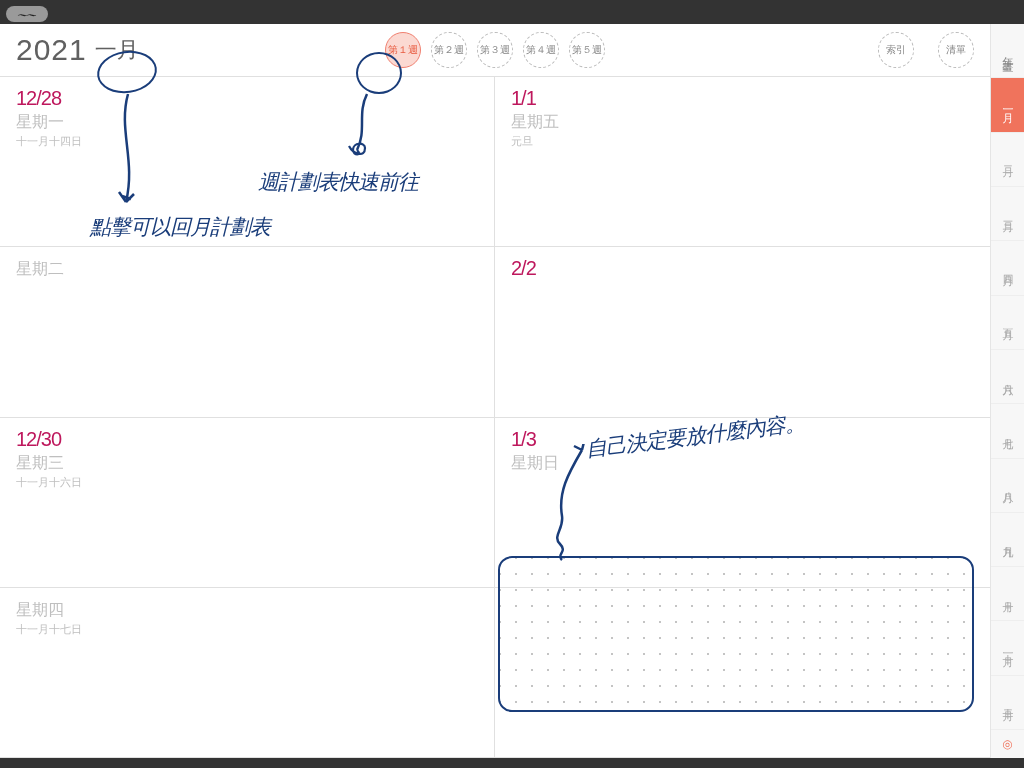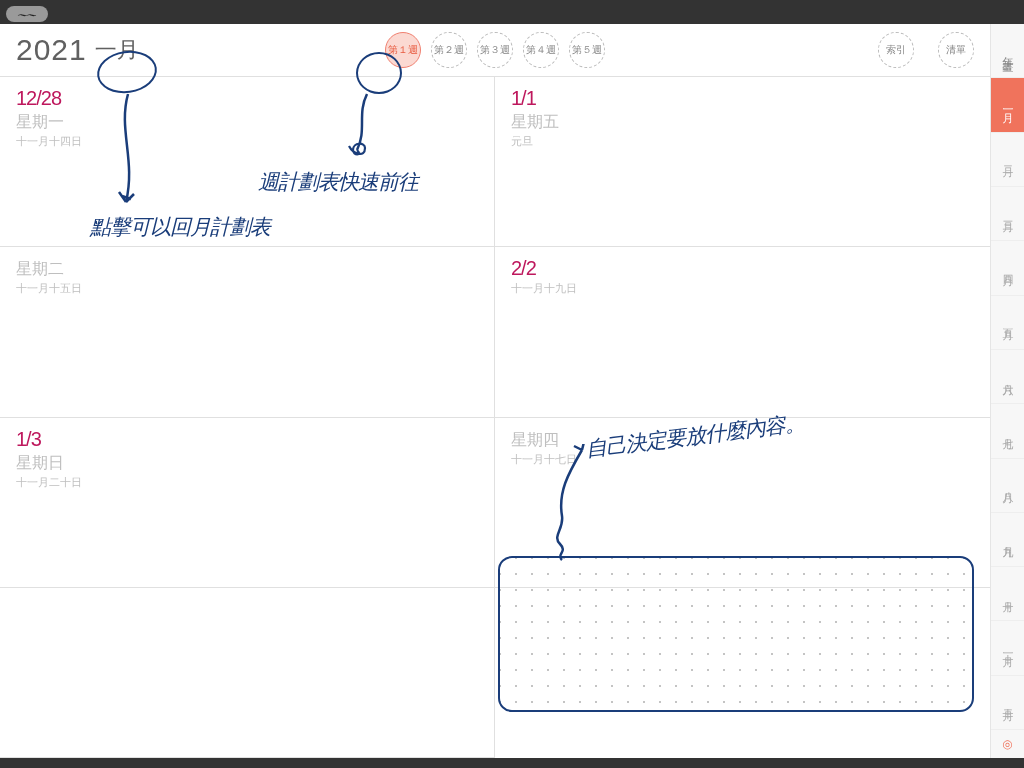--- a/index.html
+++ b/index.html
@@ -81,30 +81,32 @@
         <div class="day">星期一</div>
         <div class="lunar">十一月十四日</div>
       </div>
       <div class="cell">
         <div class="date">1/1</div>
         <div class="day">星期五</div>
         <div class="lunar">元旦</div>
       </div>
       <div class="cell">
         <div class="day">星期二</div>
-        <div class="lunar">十一月十五日</div>
       </div>
       <div class="cell">
         <div class="date">2/2</div>
-        <div class="lunar">十一月十九日</div>
+      </div>
+      <div class="cell">
+        <div class="date">12/30</div>
+        <div class="day">星期三</div>
+        <div class="lunar">十一月十六日</div>
       </div>
       <div class="cell">
         <div class="date">1/3</div>
         <div class="day">星期日</div>
-        <div class="lunar">十一月二十日</div>
       </div>
       <div class="cell">
         <div class="day">星期四</div>
         <div class="lunar">十一月十七日</div>
       </div>
       <div class="cell"></div>
     </div>
 
     <div class="circle-month"></div>
     <div class="circle-week"></div>

